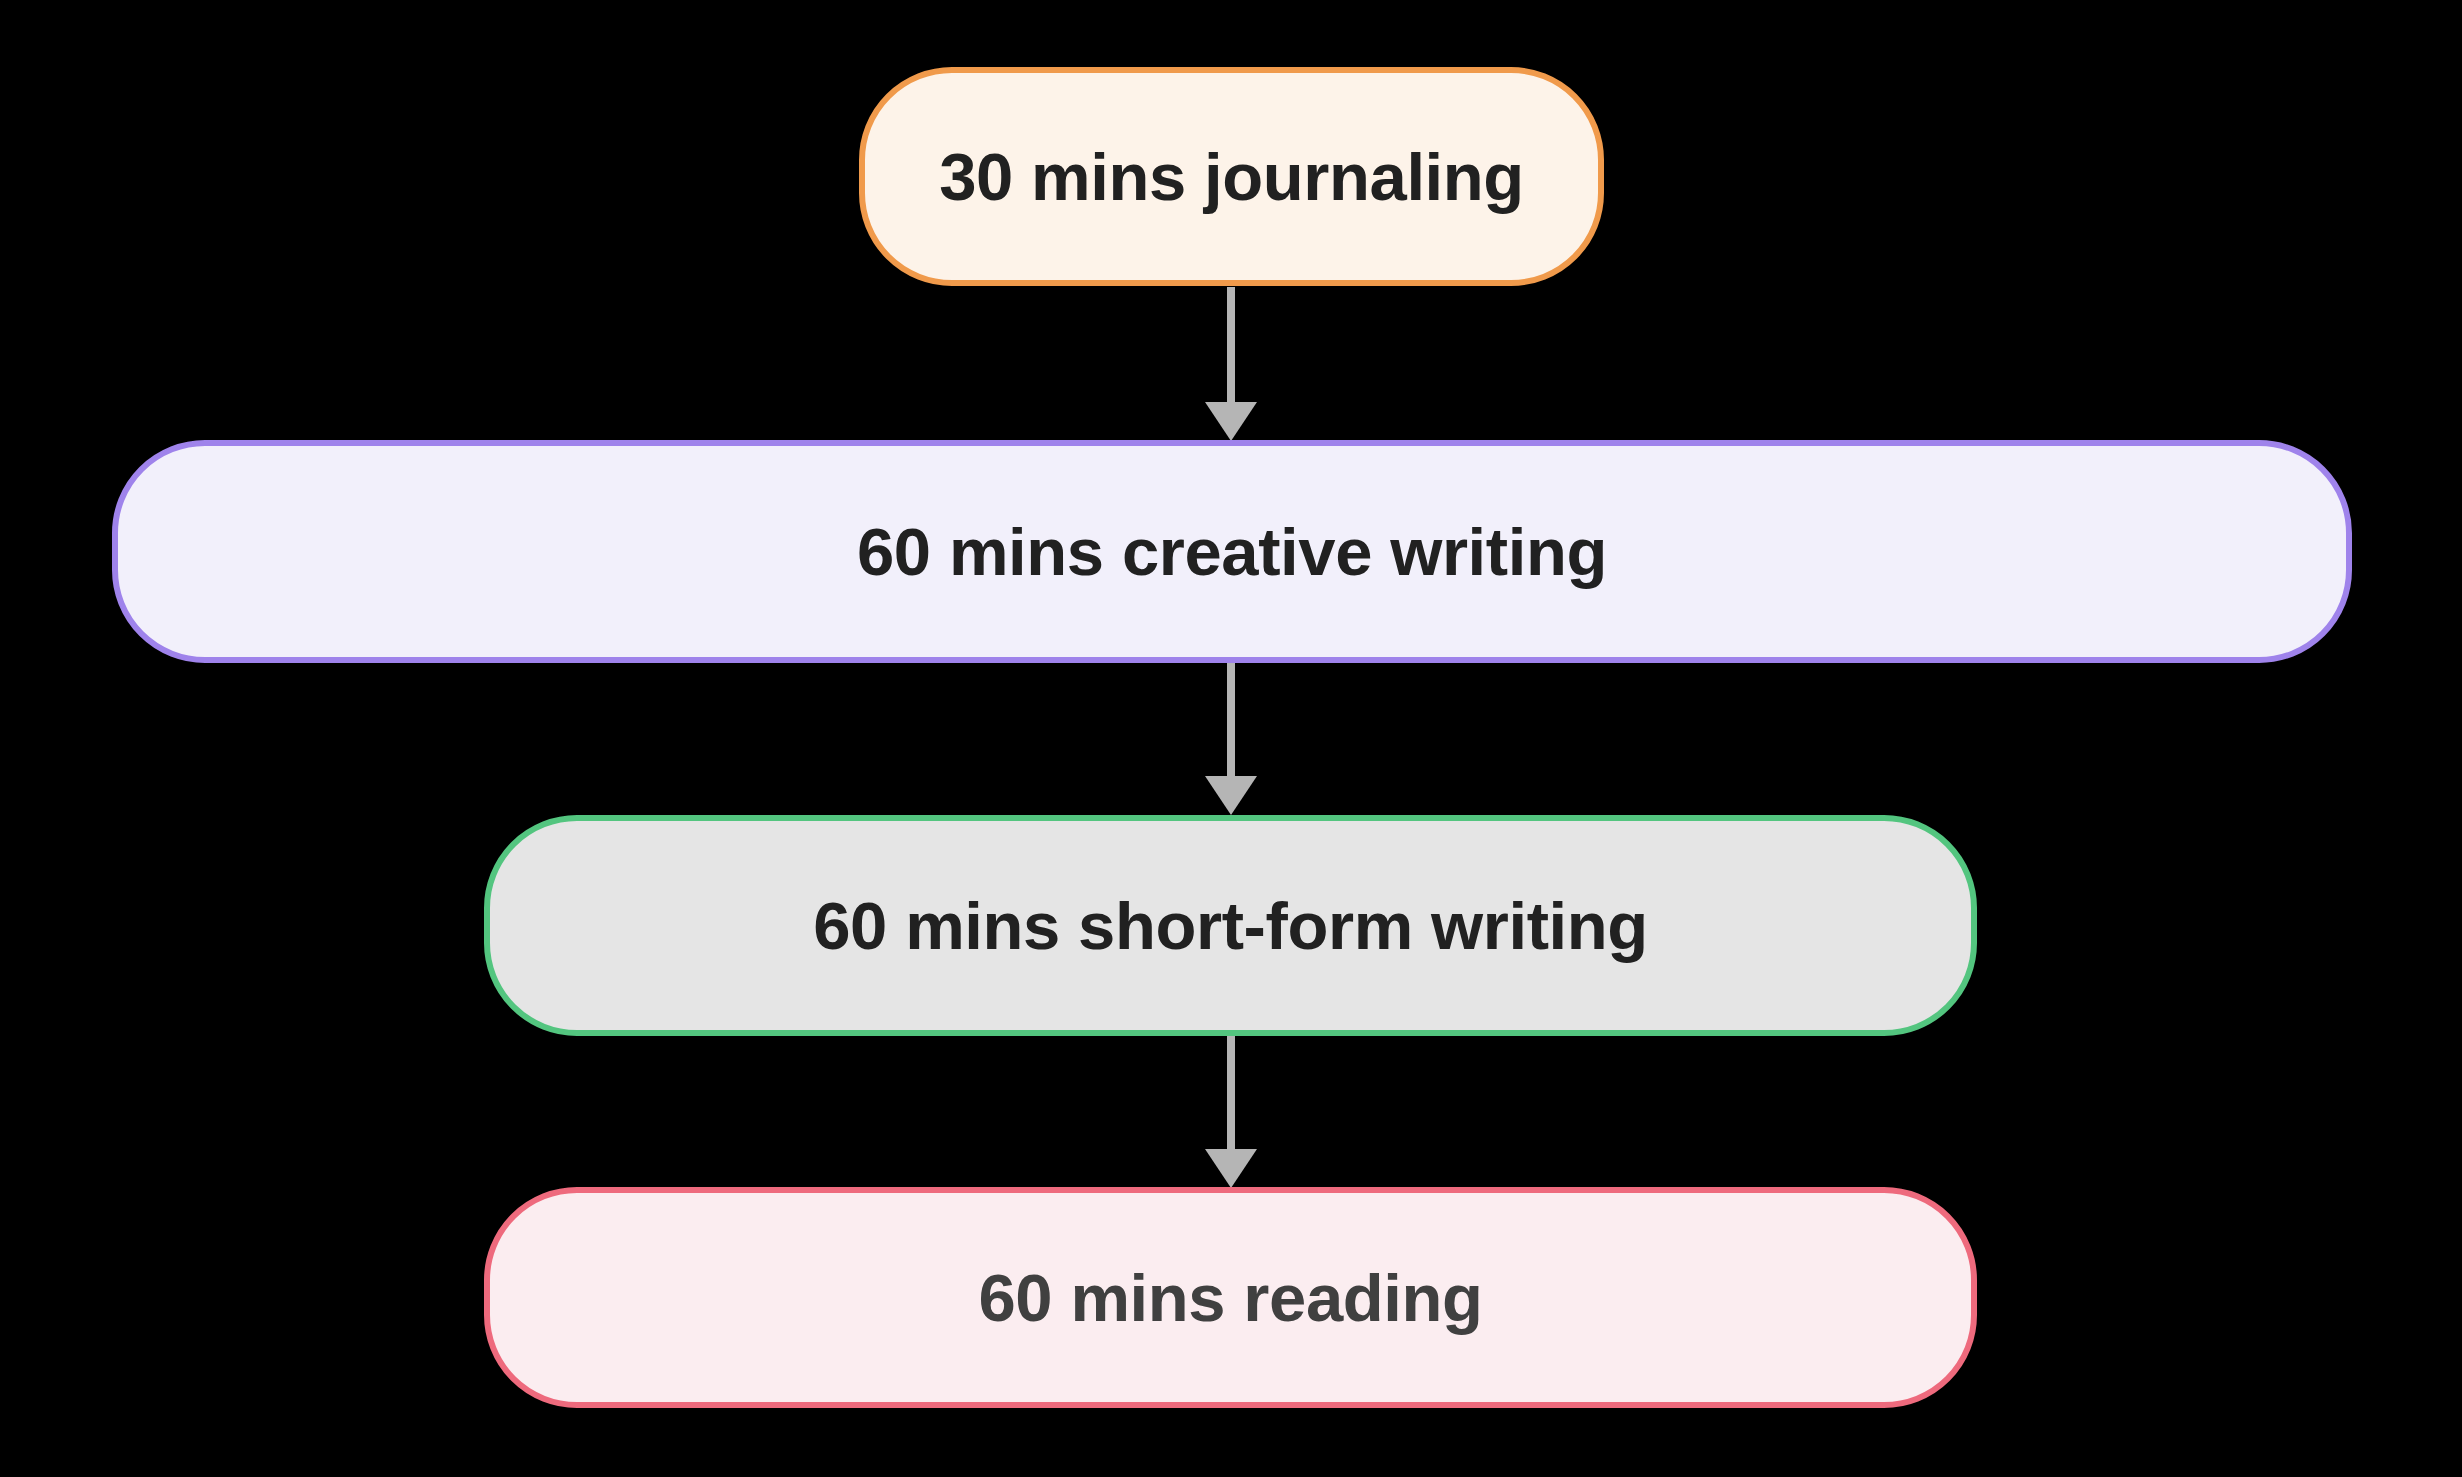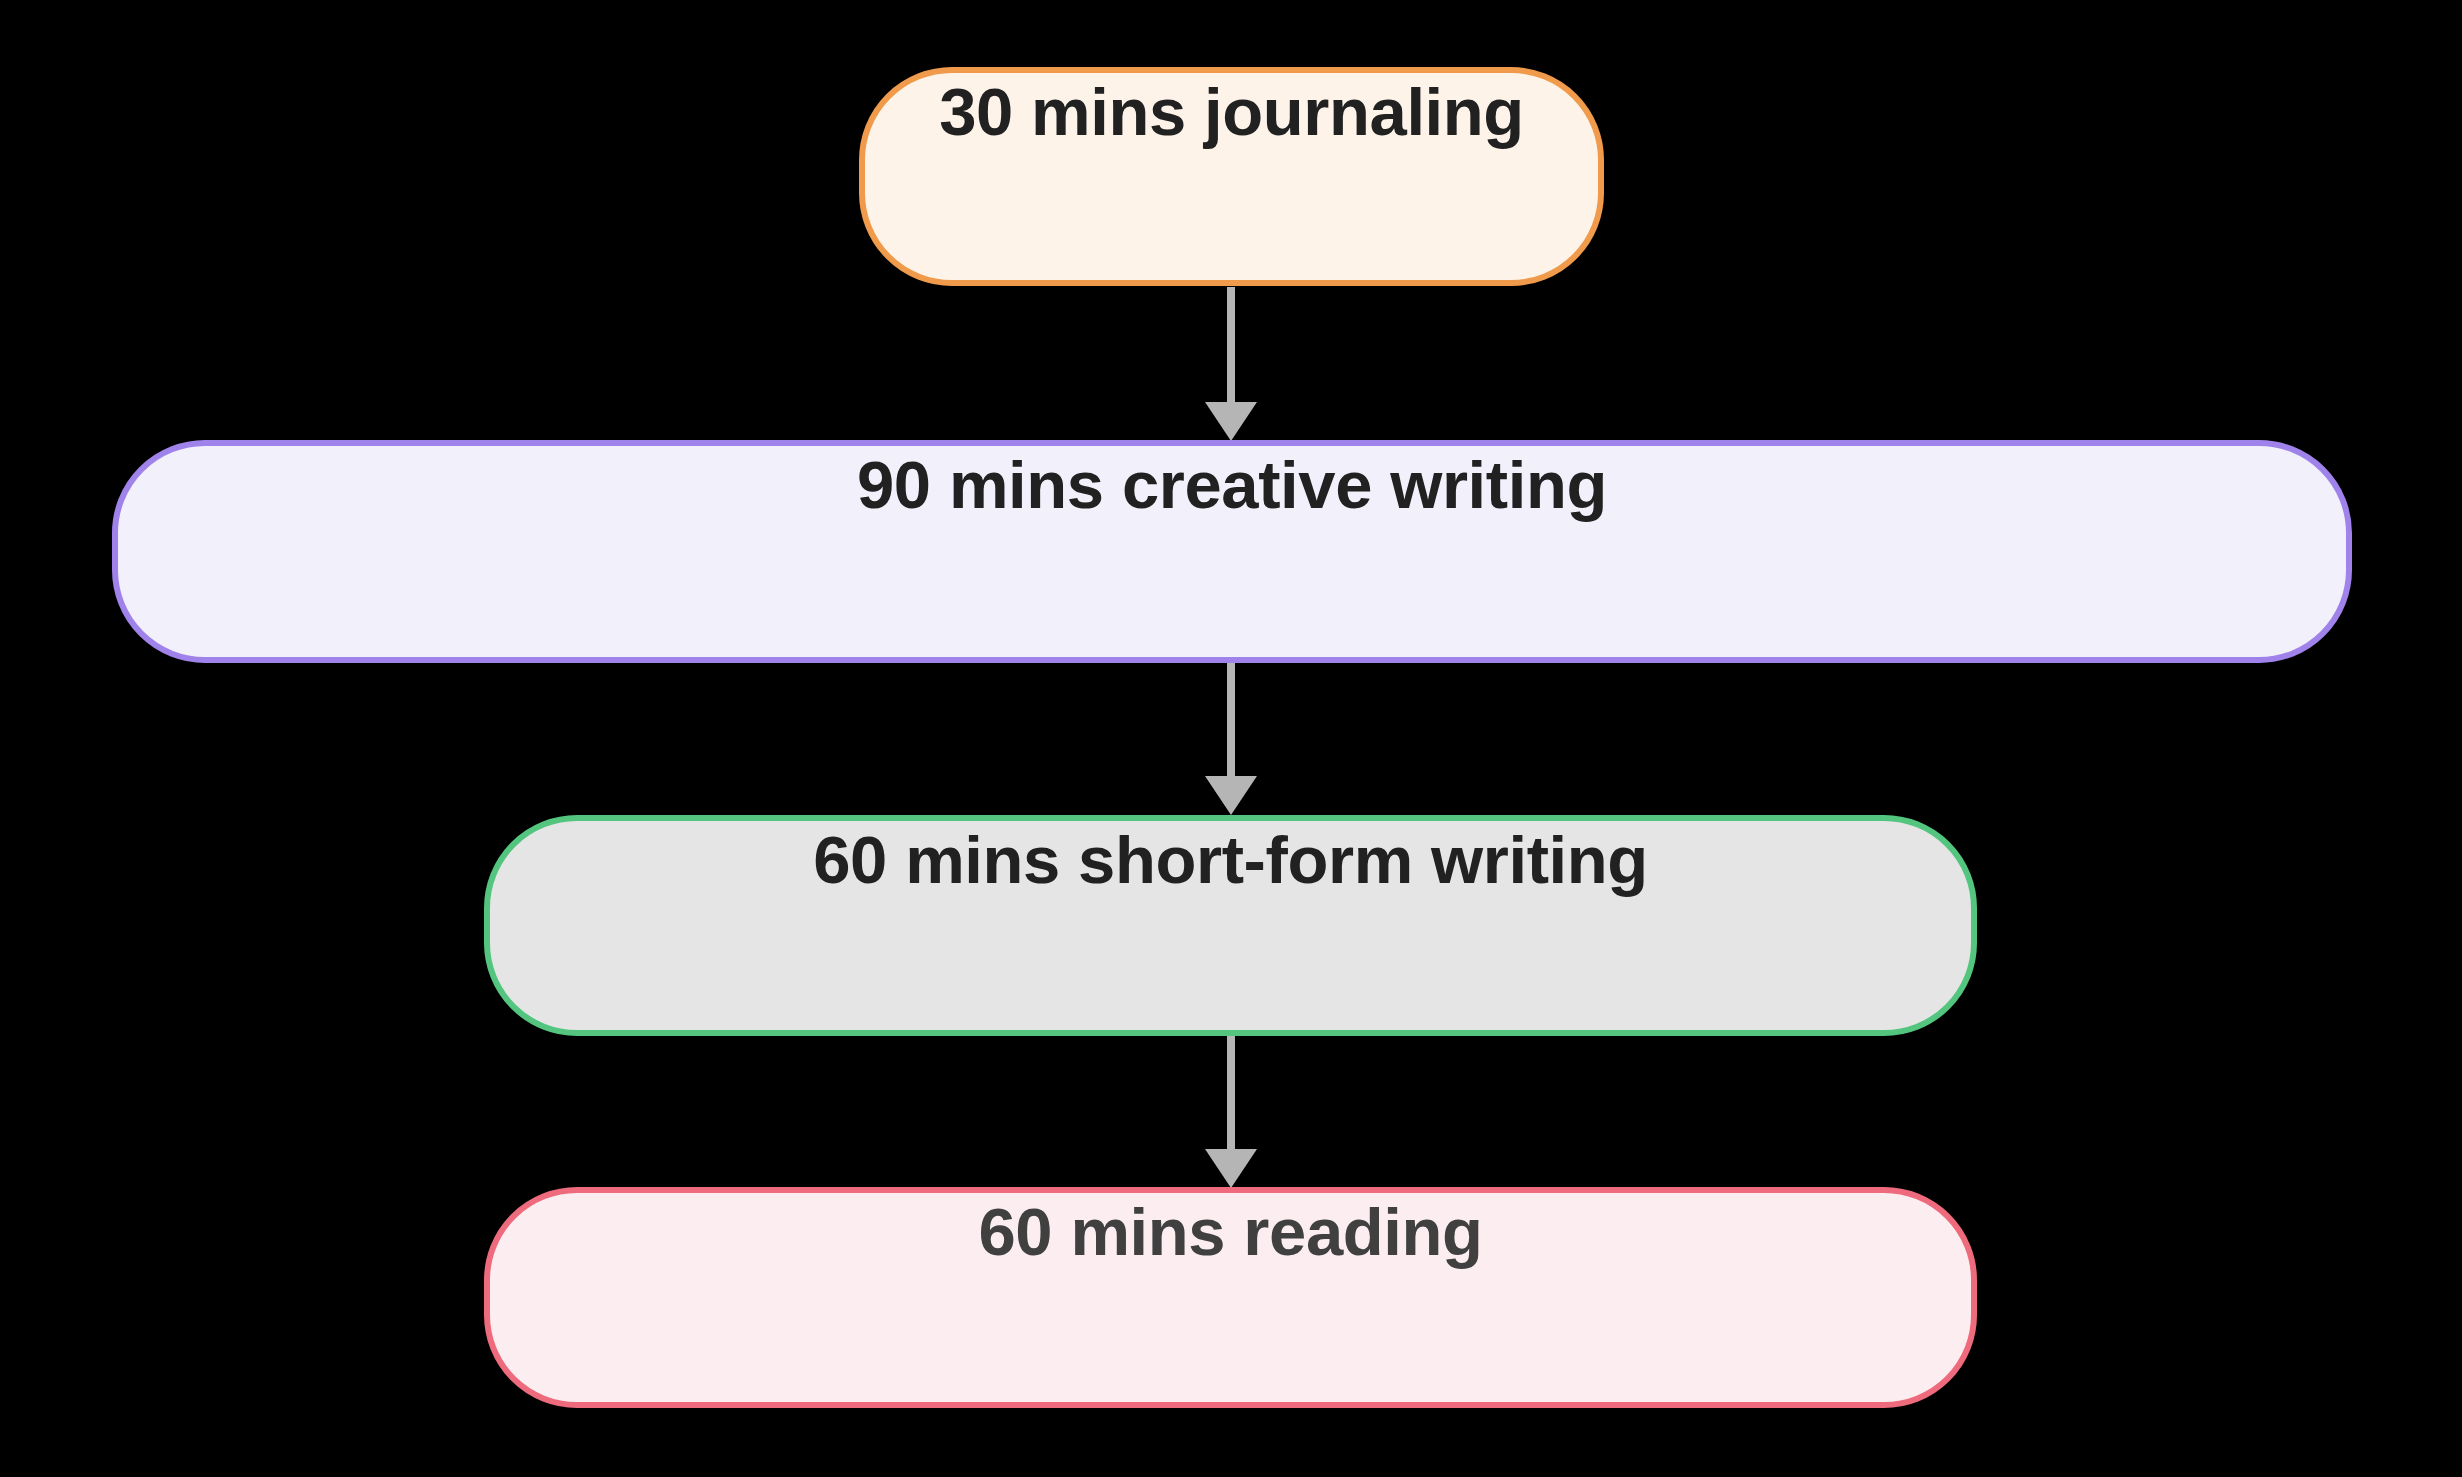--- a/index.html
+++ b/index.html
@@ -18,20 +18,21 @@
     position: absolute;
     inset: 0;
   }
   .node {
     position: absolute;
     box-sizing: border-box;
     border: 6.2px solid #888;
     border-radius: 93px;
     background: #fff;
     display: flex;
+    align-items: center;
     justify-content: center;
     font-weight: 700;
     font-size: 67px;
     letter-spacing: -0.4px;
     color: #212121;
     white-space: nowrap;
   }
   .node-a { left: 859px;  top: 67px;   width: 745px;  height: 219px; }
   .node-b { left: 112px;  top: 440px;  width: 2240px; height: 223px; }
   .node-c { left: 484px;  top: 815px;  width: 1493px; height: 221px; }
@@ -70,21 +71,21 @@
   <div class="node node-a" style="border-color: rgb(240, 154, 75); background: rgb(253, 243, 233); color: rgb(33, 33, 33);">
     <span>30 mins journaling</span>
   </div>
 
   <div class="arrow arrow-a-b">
     <div class="arrow-line" style="background: rgb(181, 181, 181);"></div>
     <div class="arrow-head" style="border-top-color: rgb(181, 181, 181);"></div>
   </div>
 
   <div class="node node-b" style="border-color: rgb(159, 131, 235); background: rgb(242, 240, 251); color: rgb(33, 33, 33);">
-    <span>90 mins creative writing</span>
+    <span>60 mins creative writing</span>
   </div>
 
   <div class="arrow arrow-b-c">
     <div class="arrow-line" style="background: rgb(181, 181, 181);"></div>
     <div class="arrow-head" style="border-top-color: rgb(181, 181, 181);"></div>
   </div>
 
   <div class="node node-c" style="border-color: rgb(83, 197, 127); background: #e5e5e5; color: rgb(33, 33, 33);">
     <span>60 mins short-form writing</span>
   </div>

